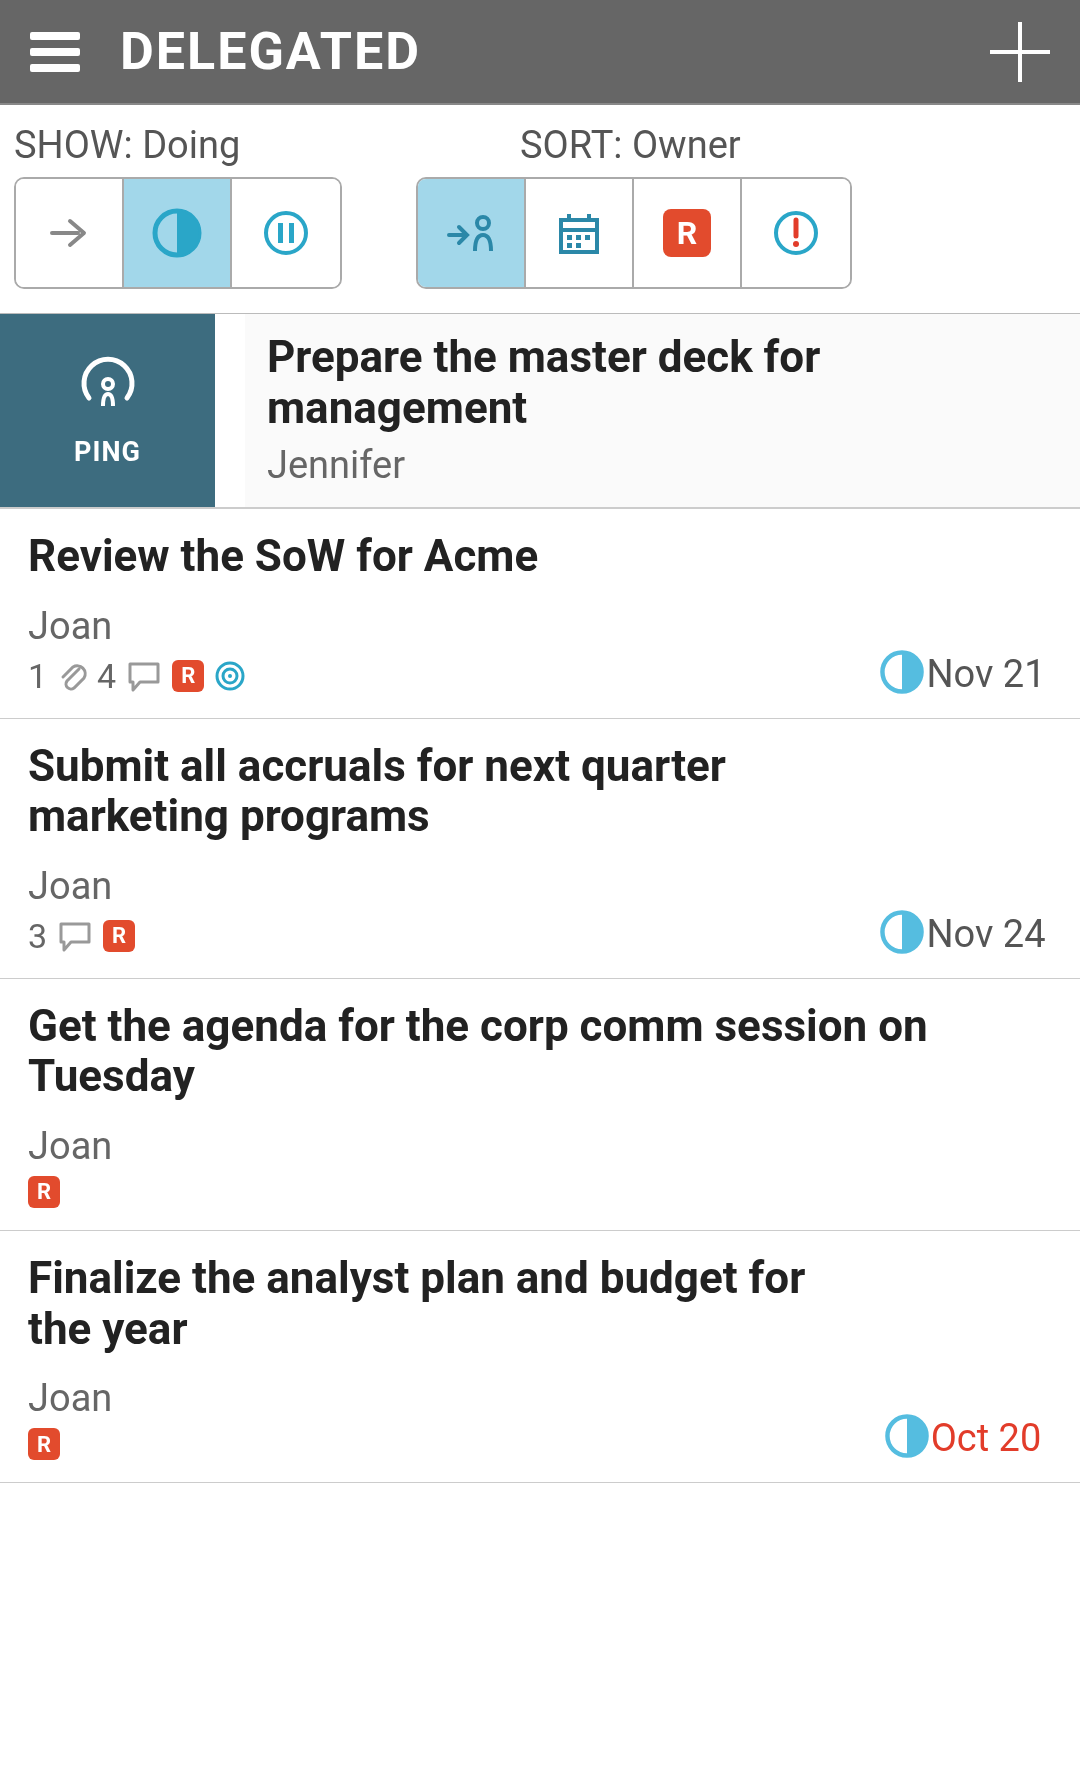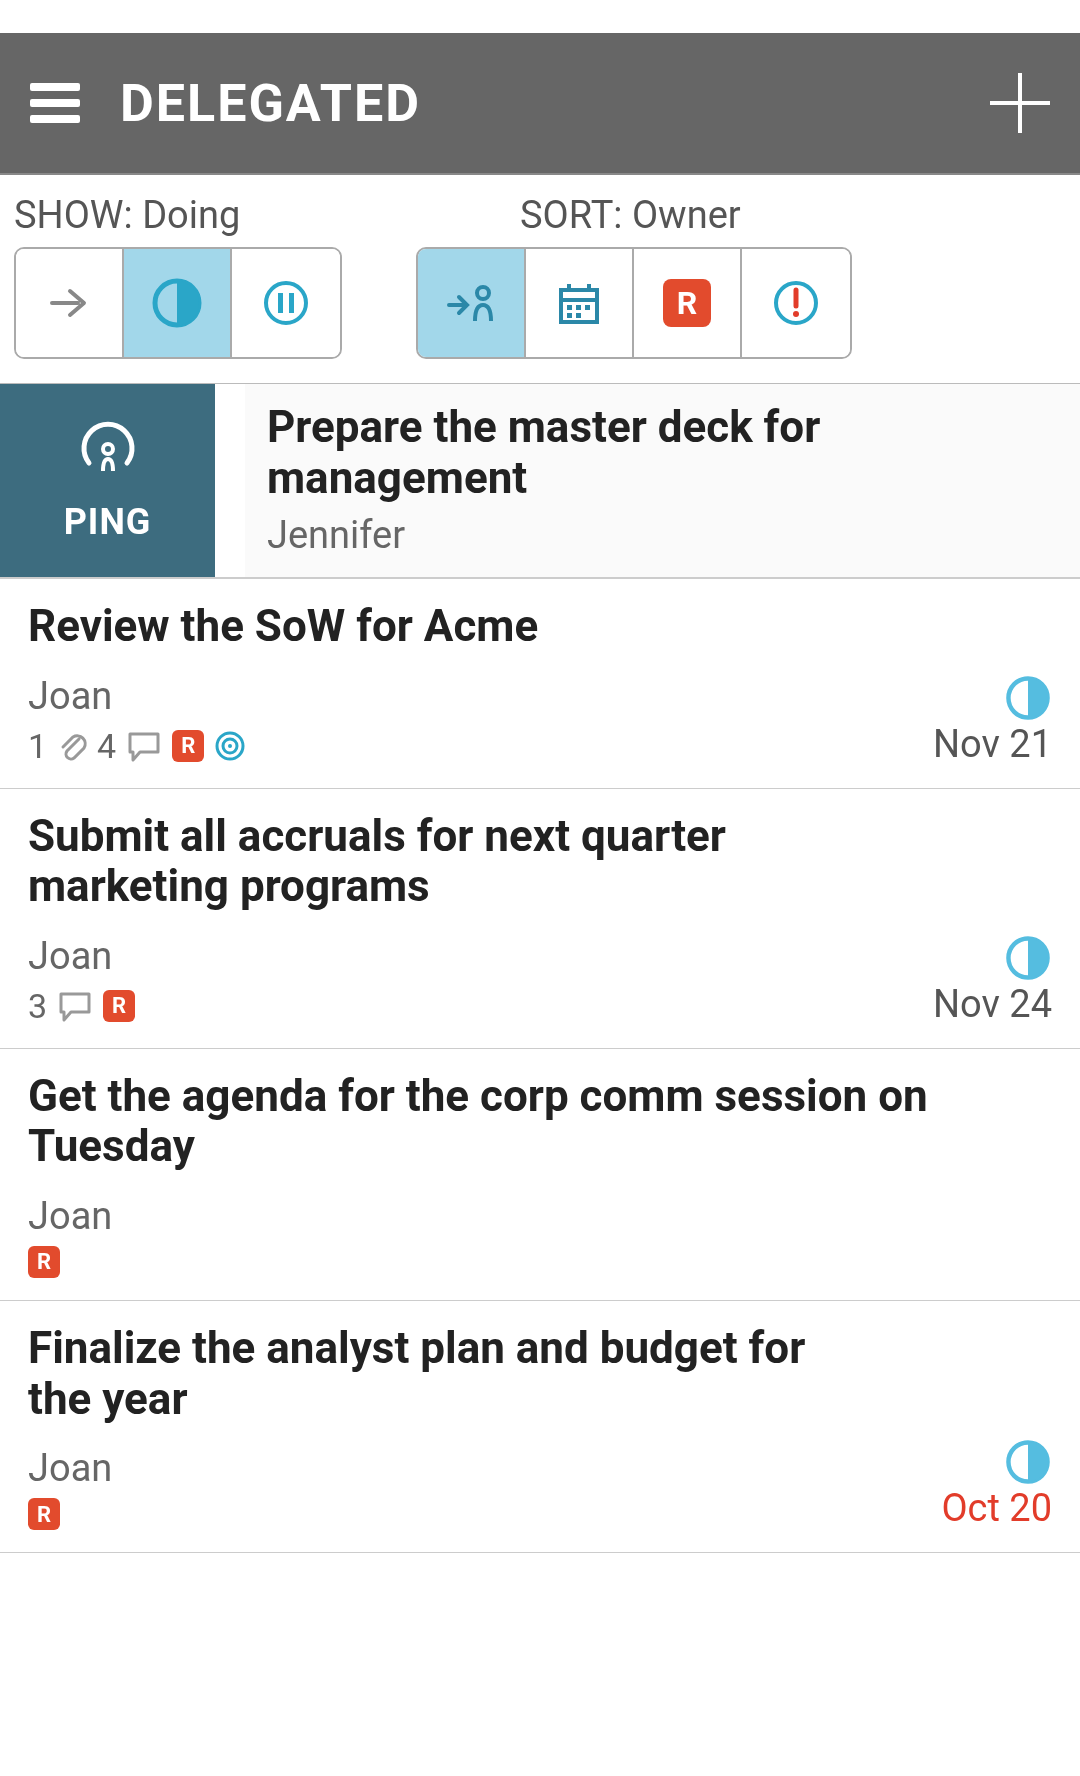--- a/index.html
+++ b/index.html
@@ -5,26 +5,25 @@
 * { box-sizing: border-box; margin: 0; padding: 0; }
 body {
   font-family: -apple-system, BlinkMacSystemFont, "Segoe UI", Roboto, sans-serif;
   width: 1080px;
   height: 1776px;
   background: #fff;
   overflow: hidden;
 }
 .header {
   background: #666666;
-  height: 142px;
+  height: 105px;
   display: flex;
   align-items: center;
   padding: 0 30px;
   border-bottom: 2px solid #888;
-  margin-top: 33px;
 }
 .hamburger-icon {
   width: 50px;
   height: 40px;
   display: flex;
   flex-direction: column;
   justify-content: space-between;
   margin-right: 40px;
   cursor: pointer;
 }
@@ -102,21 +101,21 @@
   background: #3d6c7f;
   width: 215px;
   color: #fff;
   display: flex;
   flex-direction: column;
   align-items: center;
   justify-content: center;
   cursor: pointer;
 }
 .ping-label {
-  font-size: 36px;
+  font-size: 27px;
   font-weight: 700;
   margin-top: 12px;
   letter-spacing: 1px;
 }
 .pinned-content {
   flex: 1;
   padding: 18px 22px;
   background: #fafafa;
   margin-left: 30px;
 }
@@ -134,23 +133,22 @@
 .task-item {
   border-bottom: 1px solid #ccc;
   padding: 22px 28px 22px 28px;
   display: flex;
   cursor: pointer;
 }
 .task-left { flex: 1; padding-right: 20px; }
 .task-right {
   width: 180px;
   display: flex;
-  flex-direction: column;
   align-items: flex-end;
-  justify-content: flex-end;
+  justify-content: center;
 }
 .task-item .task-title { margin-bottom: 22px; }
 .meta-row {
   display: flex;
   align-items: center;
   gap: 10px;
   margin-top: 8px;
 }
 .meta-num {
   font-size: 34px;

